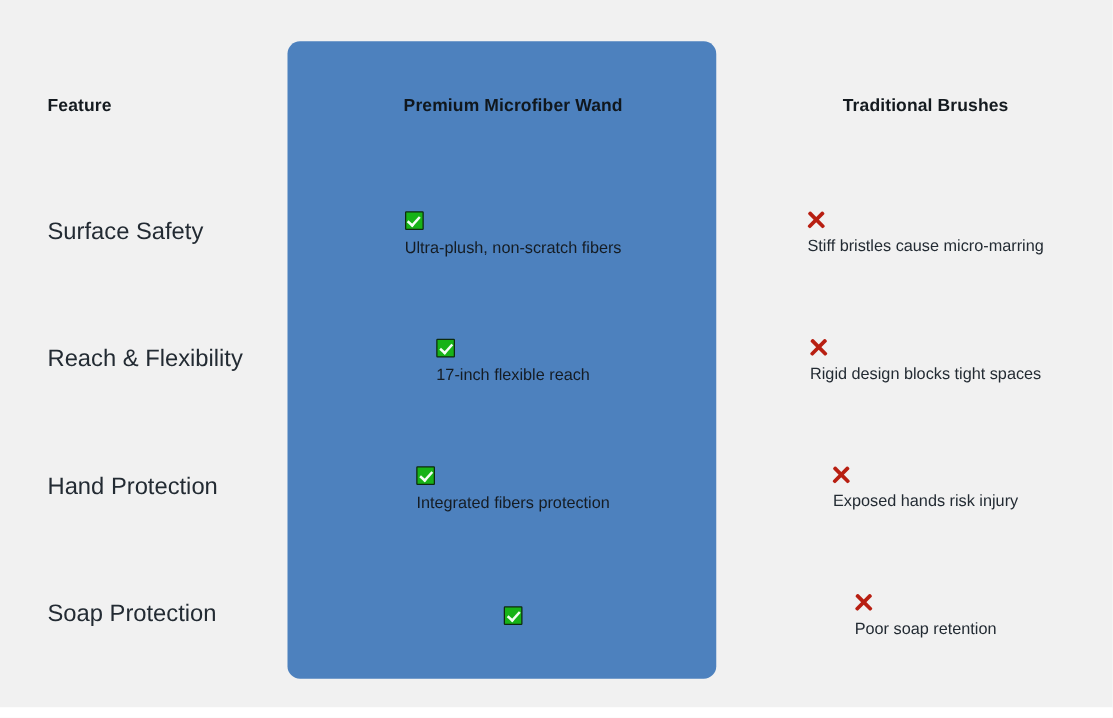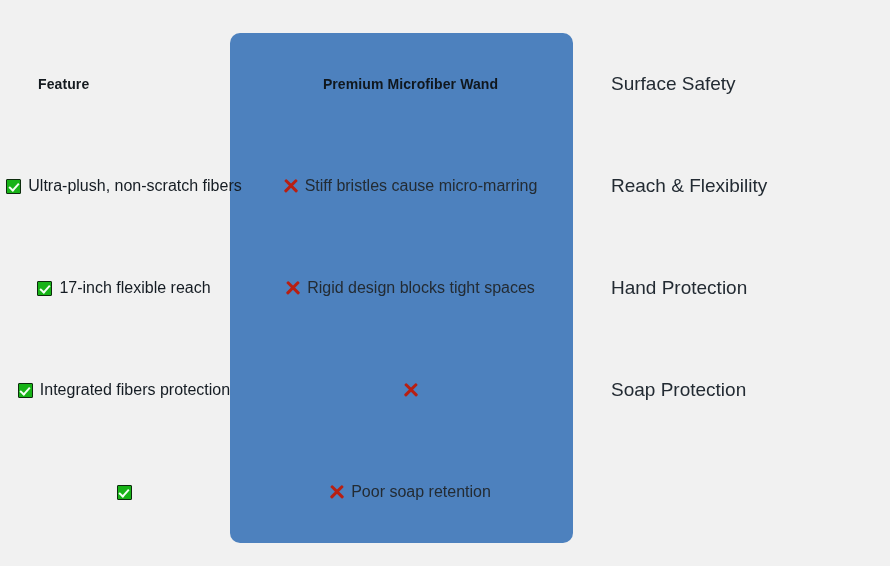--- a/index.html
+++ b/index.html
@@ -86,27 +86,27 @@
   .feature-label {
     font-size: 19px;
     font-weight: 400;
     color: #232b33;
     white-space: nowrap;
   }
 
   
   .value {
     display: inline-flex;
-    align-items: center;
     gap: 7px;
-    font-size: 16px;
+    font-size: 13px;
     font-weight: 400;
     color: #1d242c;
     white-space: nowrap;
     line-height: 1;
+    flex-direction: column;
   }
 
   .value.pro-value {
     color: #151c23;
   }
 
   .value.con-value {
     color: #232b33;
   }
 
@@ -177,20 +177,23 @@
   <div id="highlight-panel"></div>
 
   <div id="table-grid">
 
     <div class="cell feature header-row-cell">
       <span class="head-label">Feature</span>
     </div>
     <div class="cell center header-row-cell">
       <span class="head-label on-panel">Premium Microfiber Wand</span>
     </div>
+    <div class="cell center header-row-cell">
+      <span class="head-label">Traditional Brushes</span>
+    </div>
 
     <div class="cell feature">
       <span class="feature-label">Surface Safety</span>
     </div>
     <div class="cell center">
       <span class="value pro-value">
         <span class="icon-check"></span>
         <span>Ultra-plush, non-scratch fibers</span>
       </span>
     </div>
@@ -222,20 +225,21 @@
     </div>
     <div class="cell center">
       <span class="value pro-value">
         <span class="icon-check"></span>
         <span>Integrated fibers protection</span>
       </span>
     </div>
     <div class="cell center">
       <span class="value con-value">
         <span class="icon-cross"></span>
+        <span>Exposed hands risk injury</span>
       </span>
     </div>
 
     <div class="cell feature">
       <span class="feature-label">Soap Protection</span>
     </div>
     <div class="cell center">
       <span class="value pro-value">
         <span class="icon-check"></span>
       </span>

